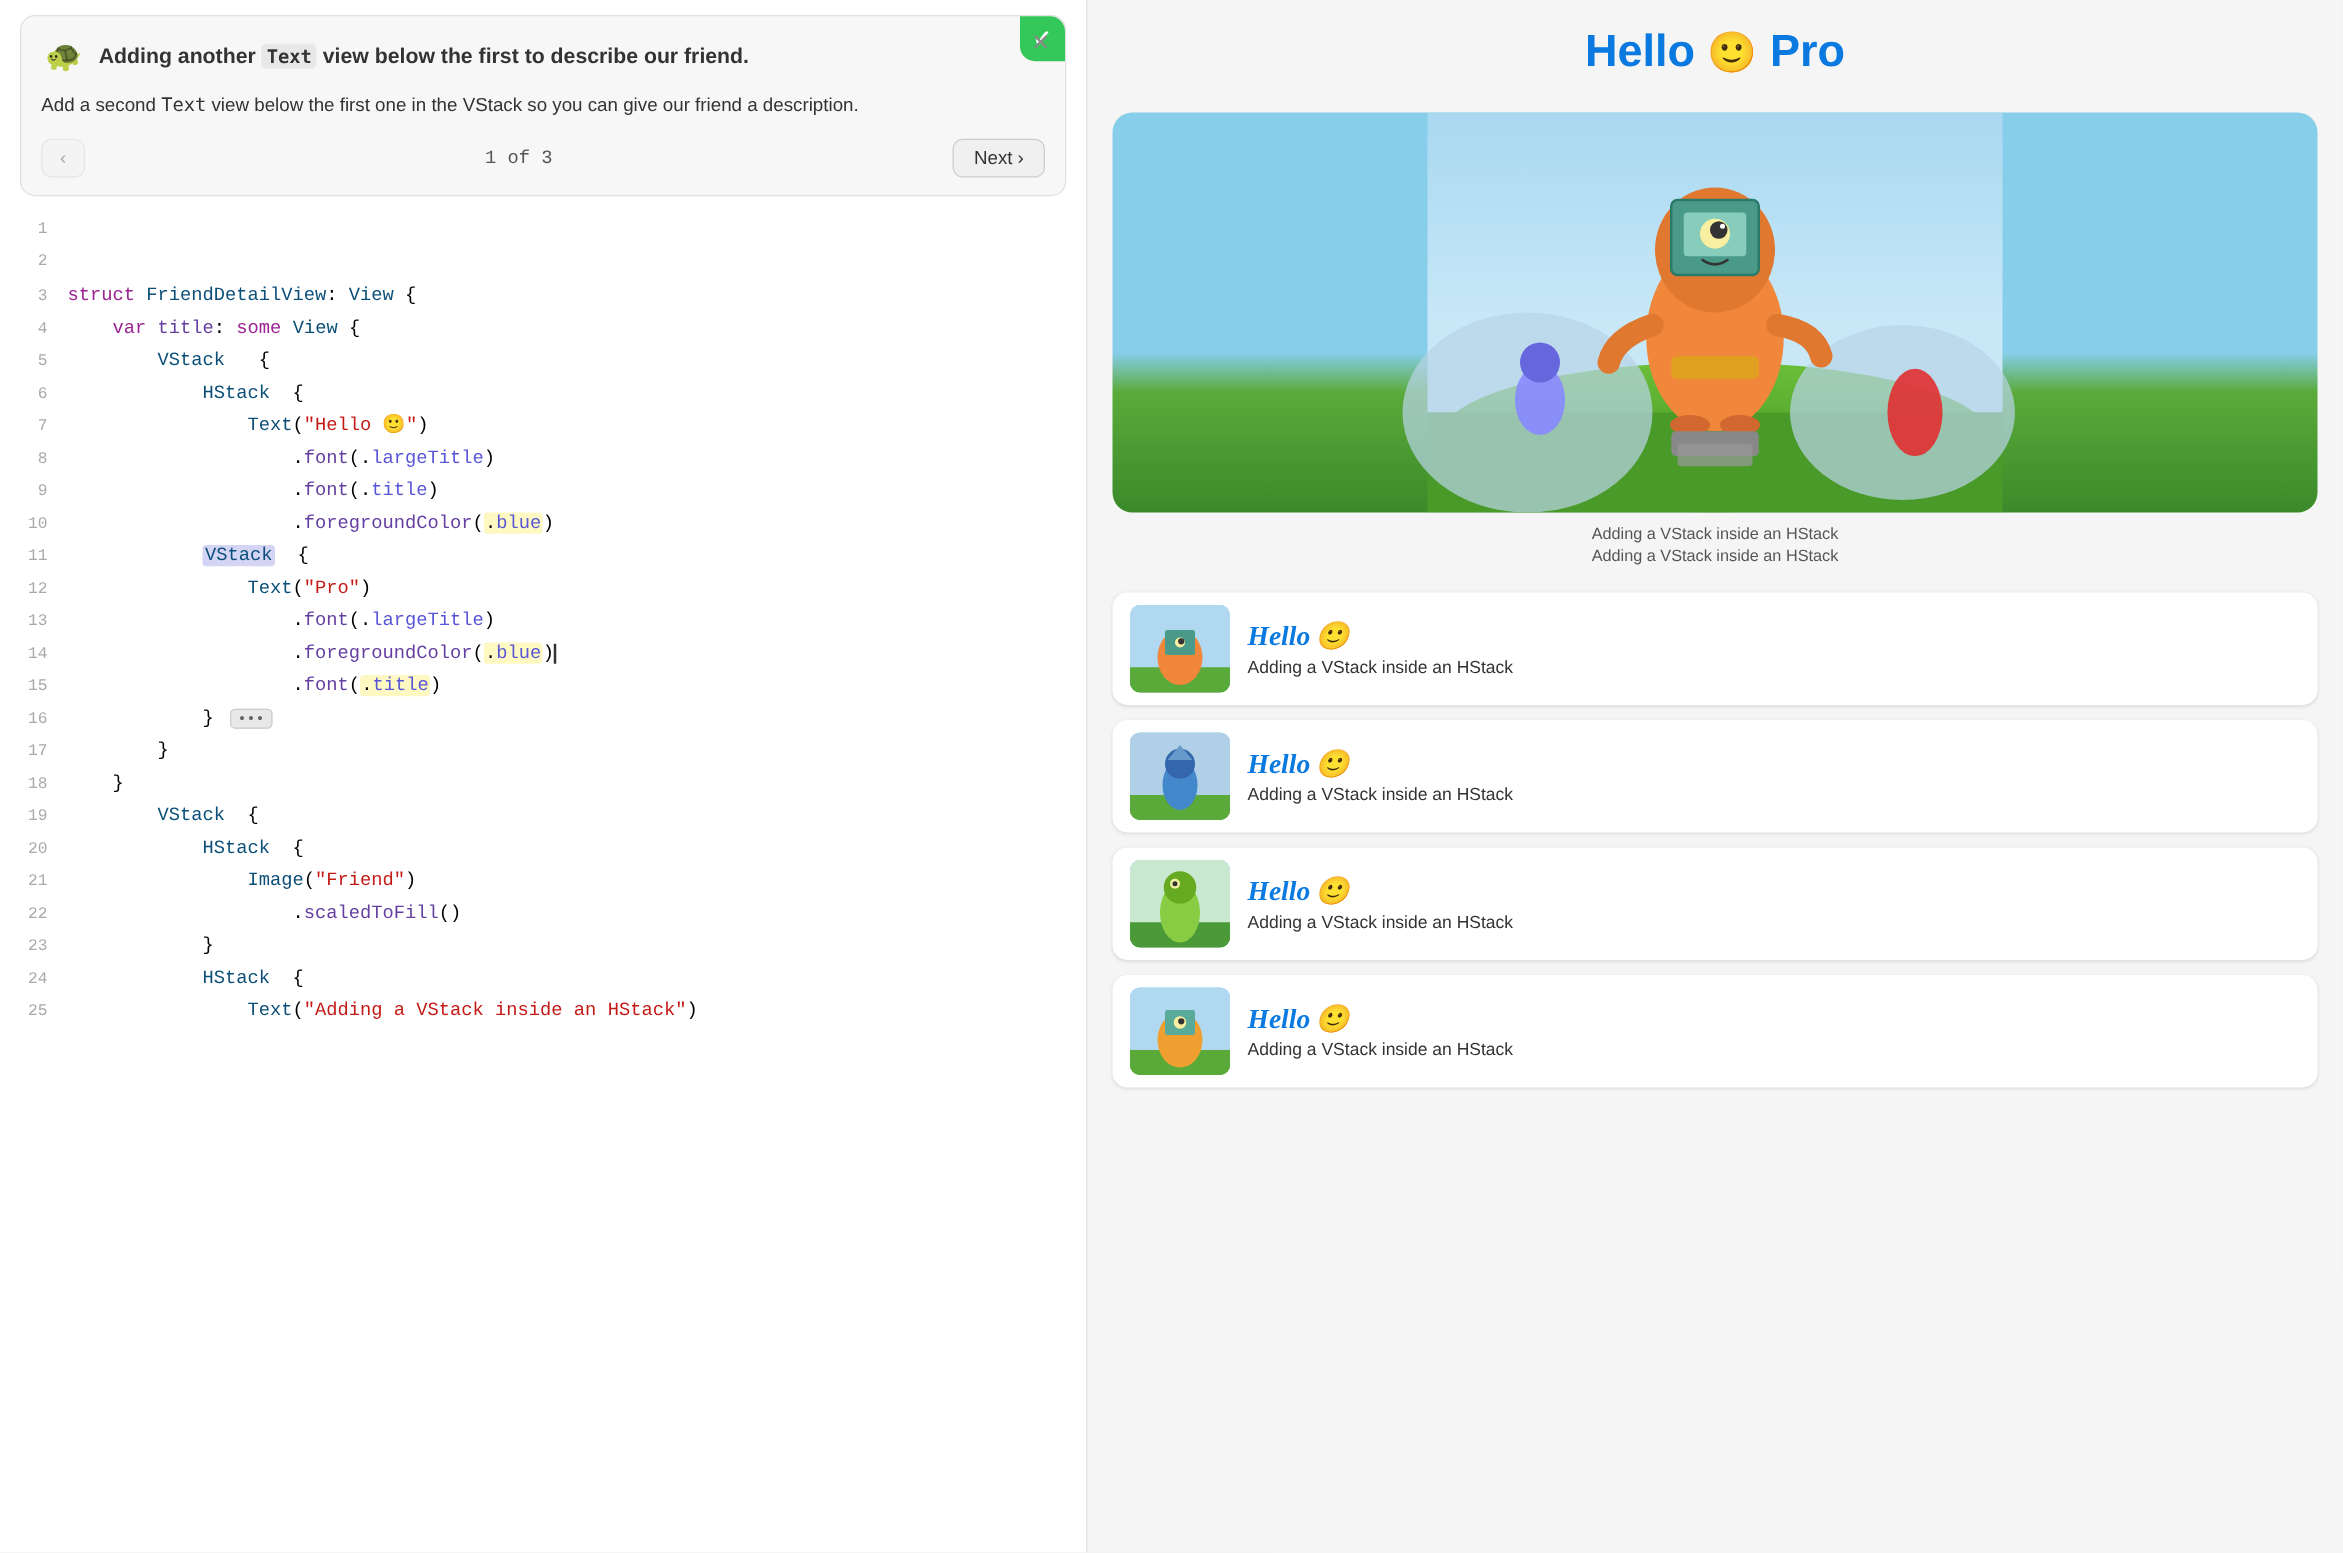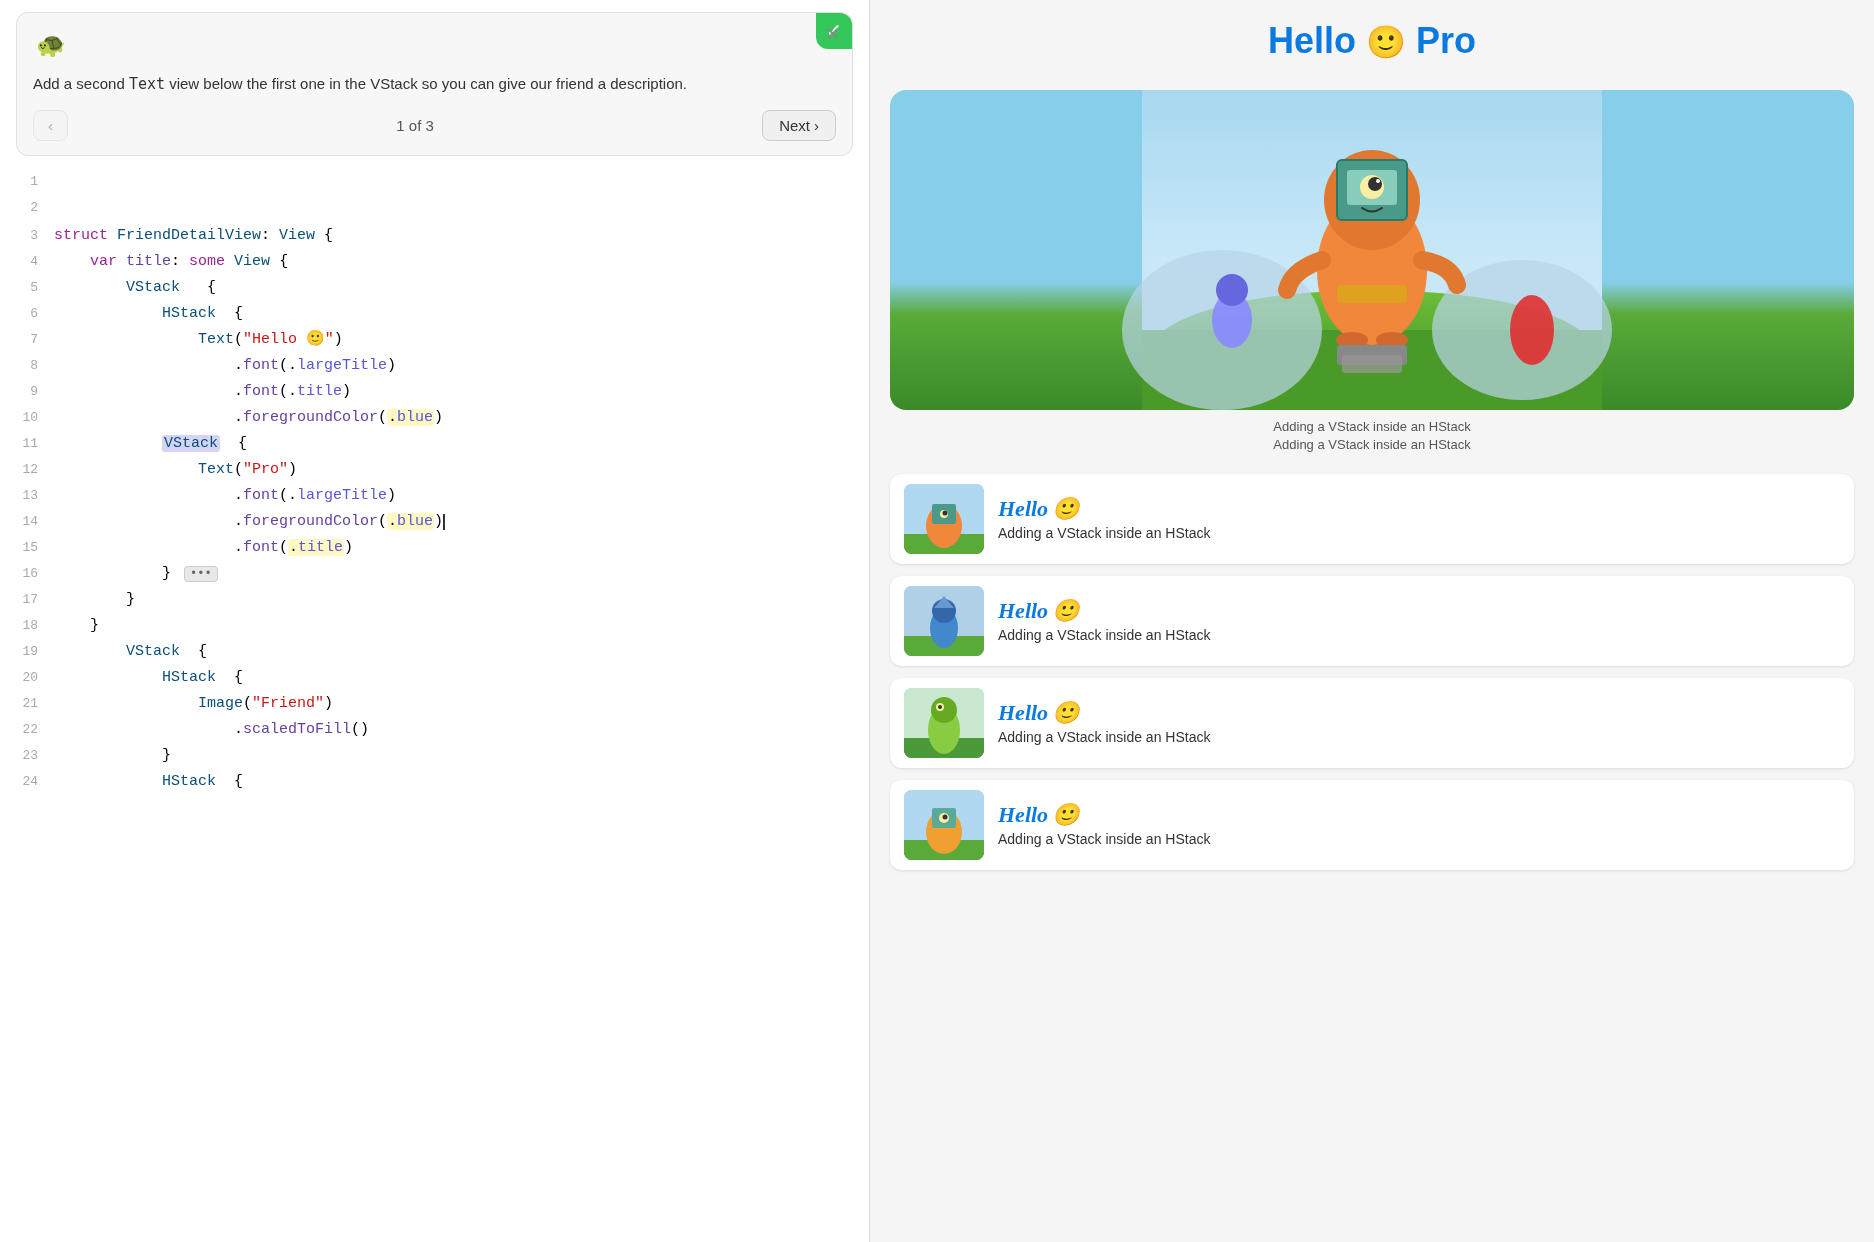--- a/index.html
+++ b/index.html
@@ -123,20 +123,21 @@
       gap: 4px;
     }
 
     .nav-btn:disabled {
       opacity: 0.4;
     }
 
     .nav-counter {
       font-size: 15px;
       color: #555;
+      font-family: Liberation Mono, monospace;
     }
 
     .nav-next {
       background: #f0f0f0;
       border: 1px solid #ccc;
       border-radius: 8px;
       padding: 6px 16px;
       font-size: 15px;
       cursor: pointer;
       color: #333;
@@ -318,20 +319,23 @@
   </style>
 </head>
 <body>
 
 <div class="left-panel">
 
   <div class="instruction-banner">
     <div class="banner-checkmark">✓</div>
     <div class="banner-header">
       <div class="banner-icon">🐢</div>
+      <div class="banner-title">
+        Adding another <code>Text</code> view below the first to describe our friend.
+      </div>
     </div>
     <button class="banner-close">✕</button>
     <div class="banner-body">
       Add a second <code>Text</code> view below the first one in the VStack so you can give our friend a description.
     </div>
     <div class="banner-nav">
       <button class="nav-btn" disabled="">
         <span>‹</span>
       </button>
       <span class="nav-counter">1 of 3</span>
@@ -456,20 +460,24 @@
     <div class="code-line">
       <span class="line-number">23</span>
       <span class="line-content">            }</span>
     </div>
 
     <div class="code-line">
       <span class="line-number">24</span>
       <span class="line-content">            <span class="type">HStack</span>  {</span>
     </div>
 
+    <div class="code-line">
+      <span class="line-number">25</span>
+      <span class="line-content">                <span class="type">Text</span>(<span class="str">"Adding a VStack inside an HStack"</span>)</span>
+    </div>
 
   </div>
 </div>
 
 <div class="right-panel">
 
   <div class="preview-title">
     Hello <span class="emoji">🙂</span> Pro
   </div>
 

